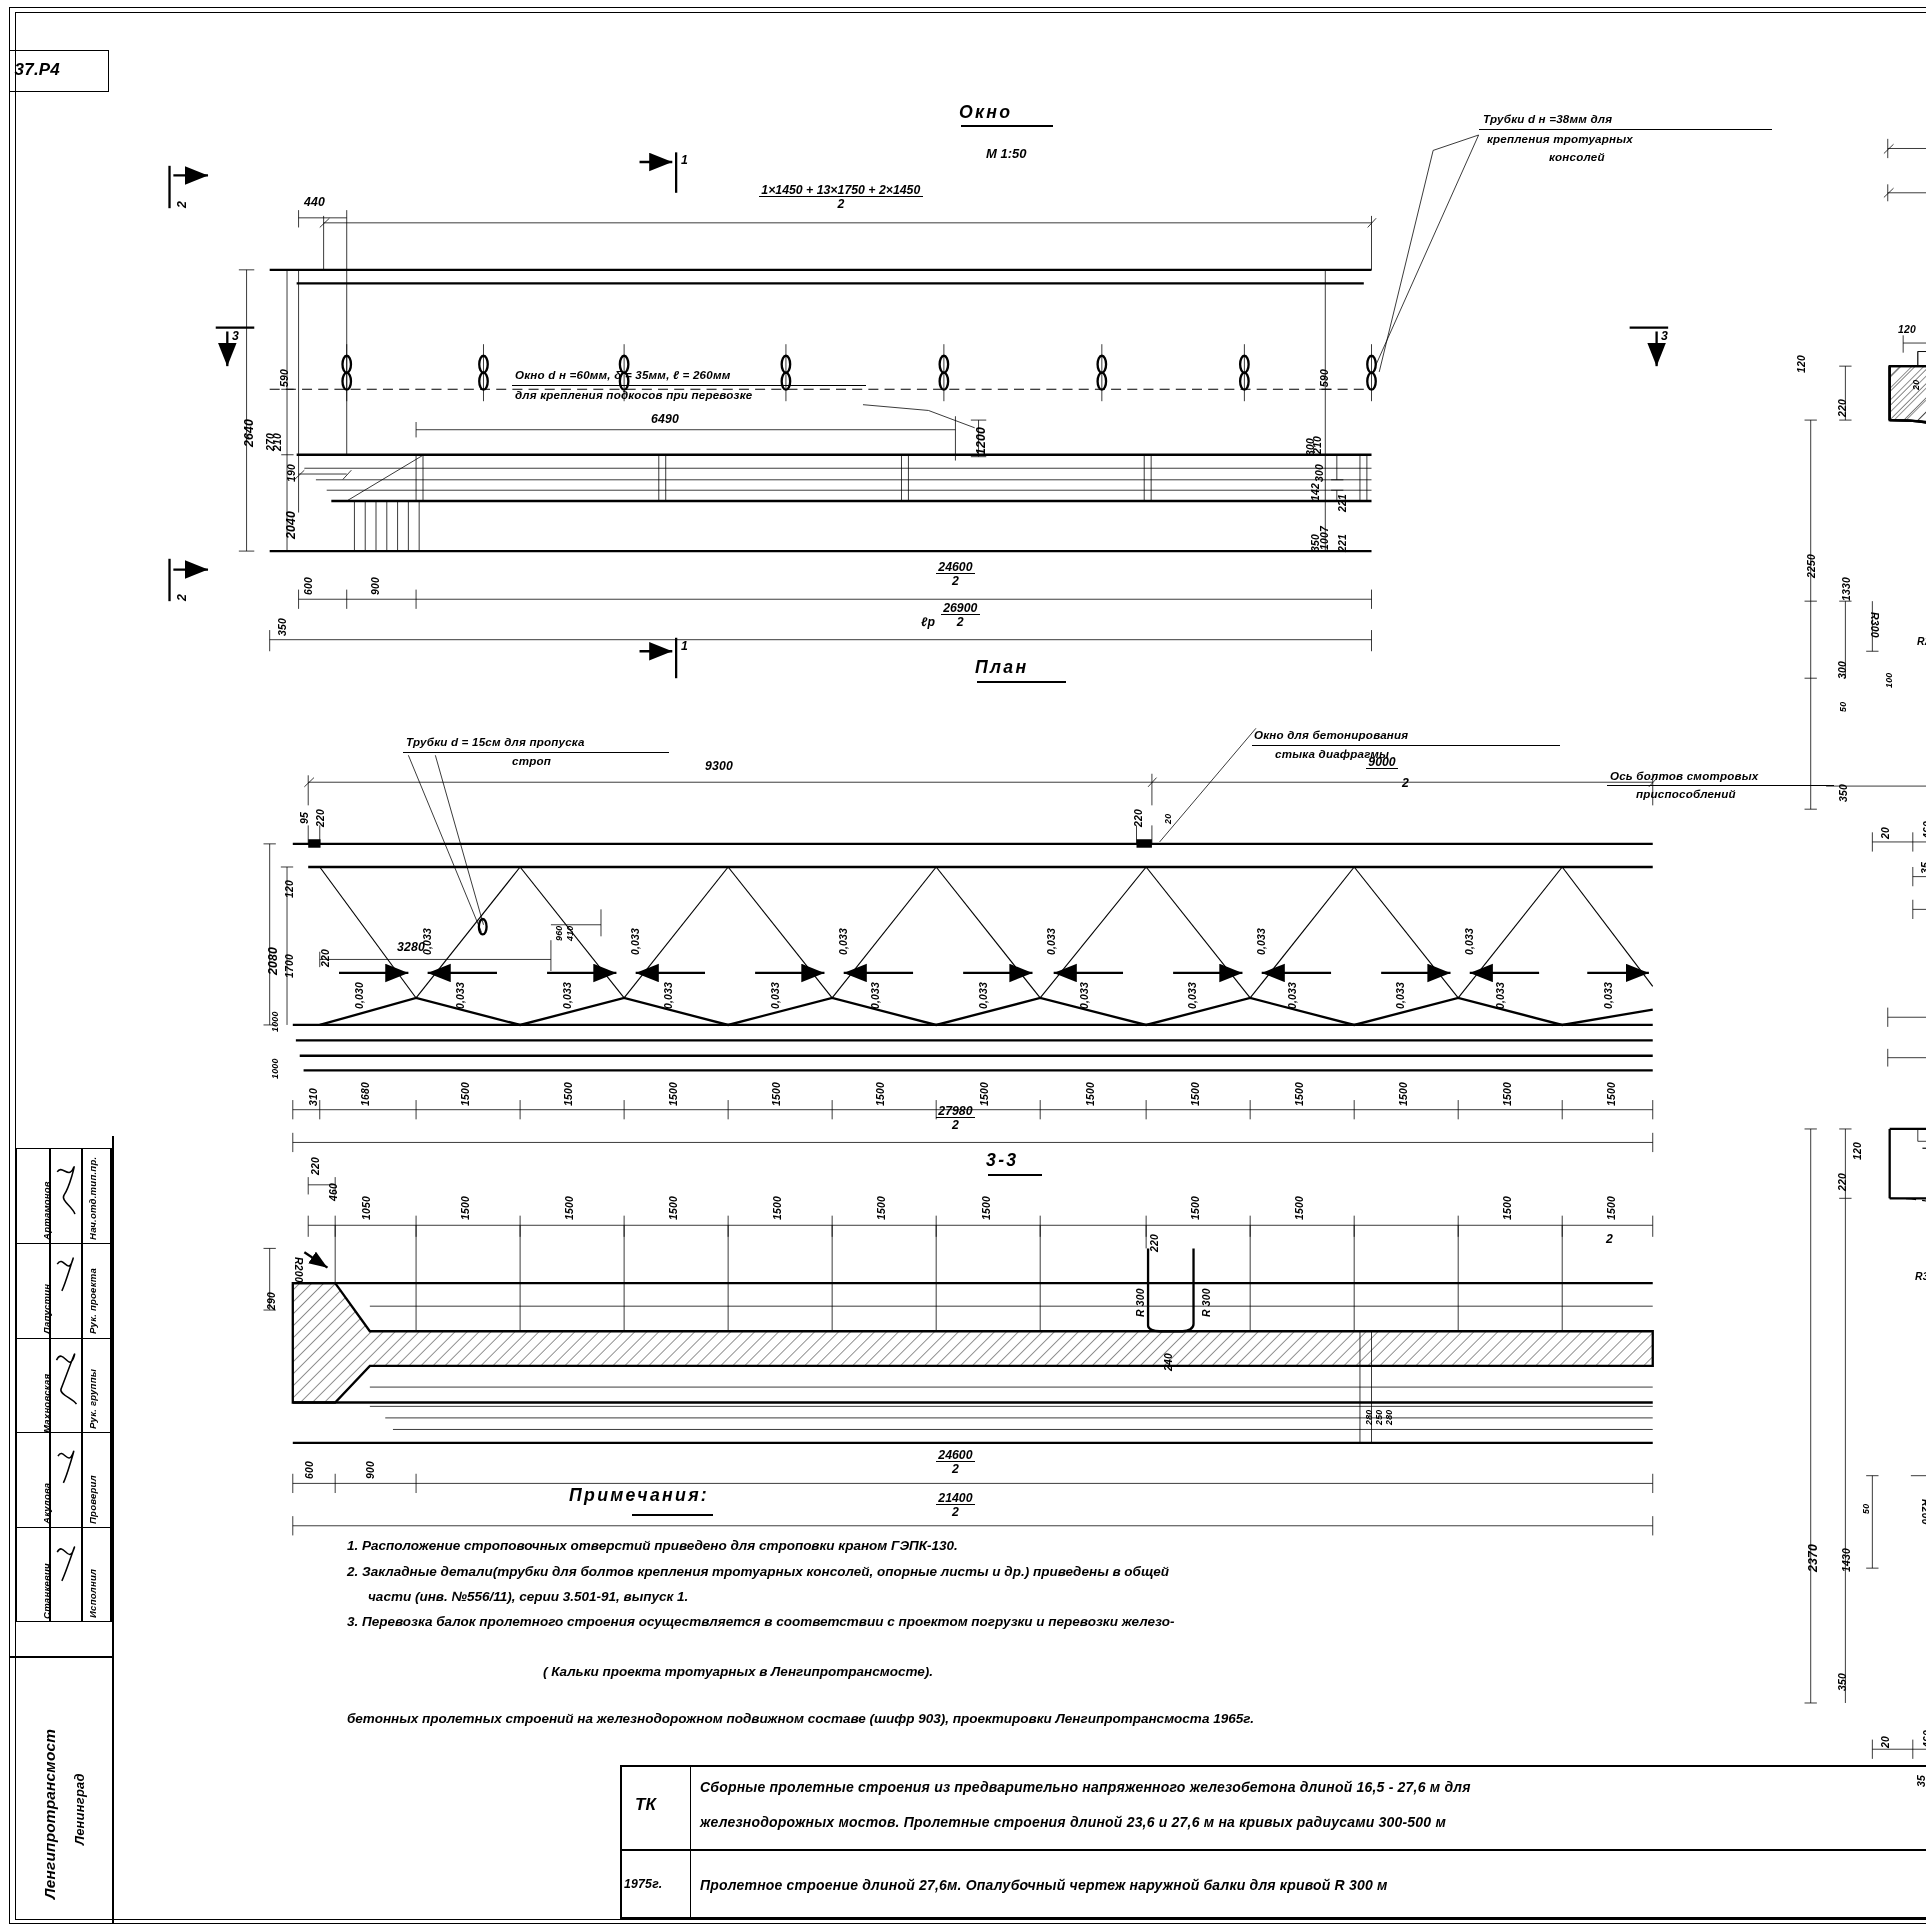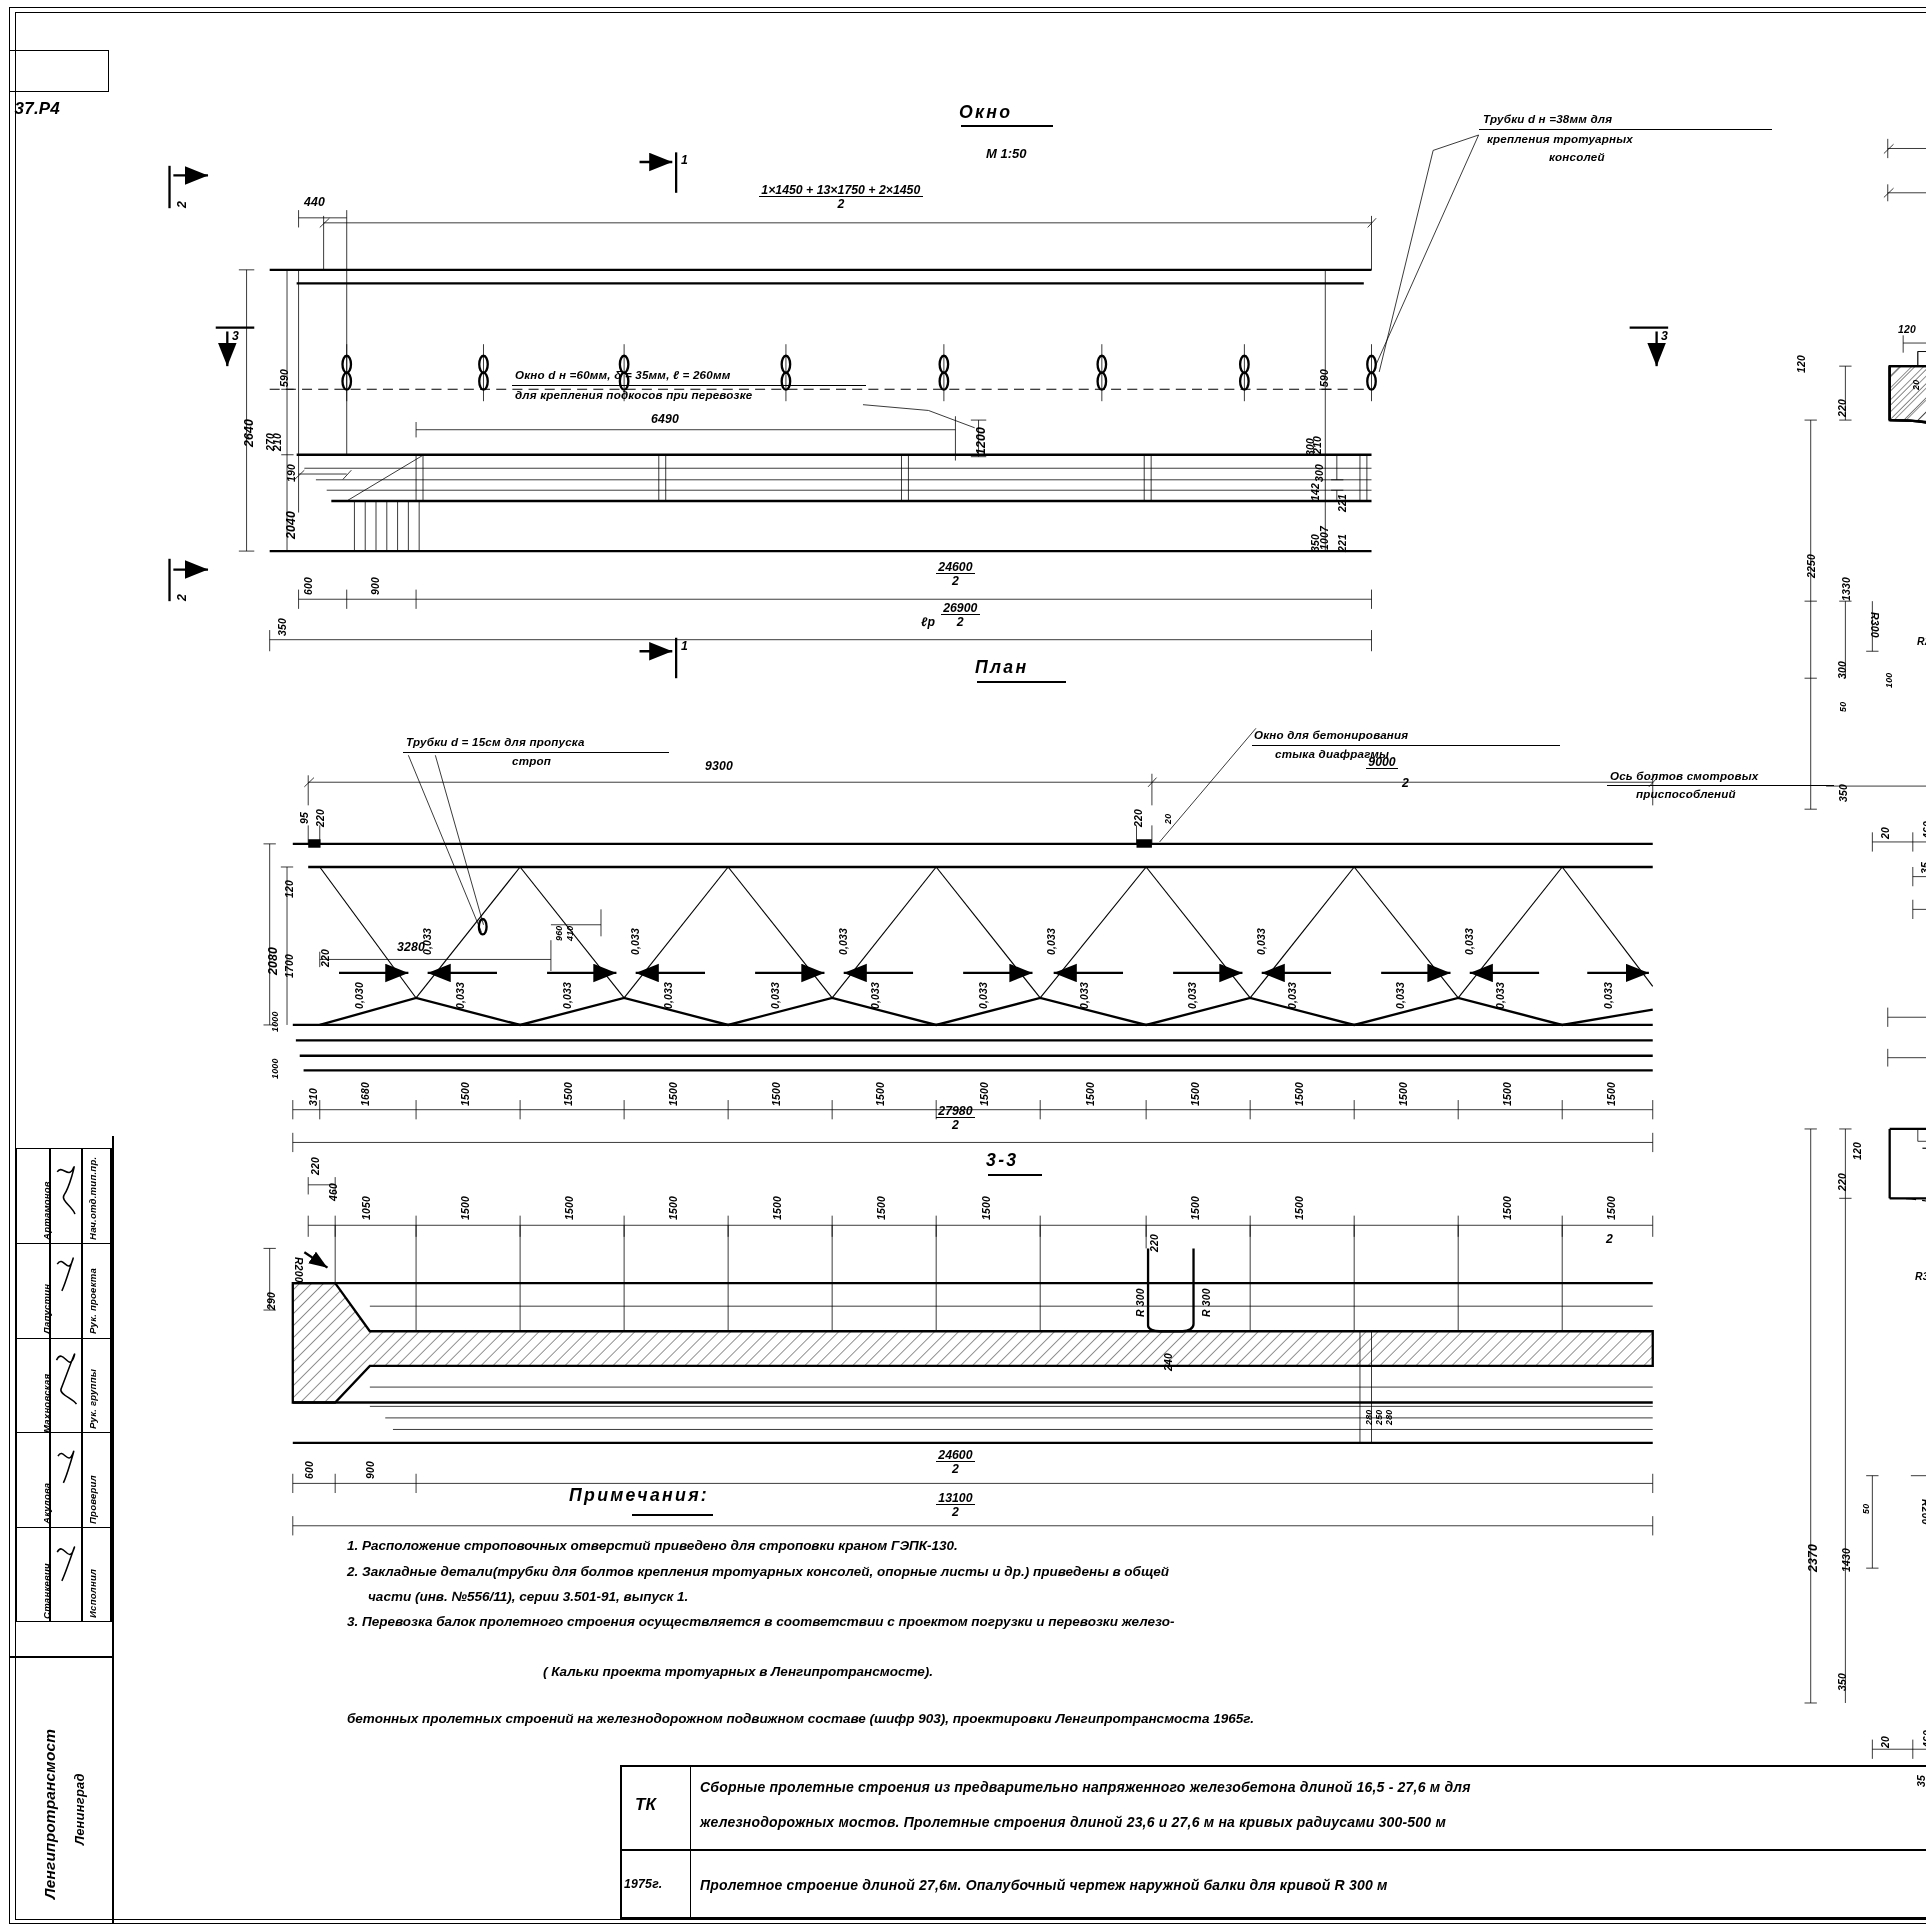--- a/index.html
+++ b/index.html
@@ -43,21 +43,21 @@
 </style>
 </head>
 <body>
 
 <div id="sheet">
 
   <div class="border-outer"></div>
   <div class="border-inner"></div>
 
   <div class="tblk" style="left:9.2px;top:50px;width:100px;height:42px;border-width:1.9px;border-left:none;">
-    <div class="txt" style="left:5.4px;top:8.5px;font-size:17px;margin-top:39px;">37.Р4</div>
+    <div class="txt" style="left:5.4px;top:8.5px;font-size:17px;">37.Р4</div>
   </div>
 
   <div class="ttl abs" style="left:959px;top:102px;">Окно</div>
   <div class="ln h2" style="left:961px;top:125px;width:92px;"></div>
   <div class="sub abs" style="left:986px;top:146px;">М 1:50</div>
 
   <svg width="2728" height="1932" style="pointer-events:none" viewBox="0 0 7081 5014">
     <defs>
       <pattern id="hatch" width="26" height="26" patternTransform="rotate(45)" patternUnits="userSpaceOnUse">
         <line x1="0" y1="0" x2="0" y2="26" stroke="#000" stroke-width="2.5"></line>
@@ -659,21 +659,21 @@
   <div class="txt dimXS rot" style="left:1374px;top:1425px;">250</div>
   <div class="txt dimXS rot" style="left:1384px;top:1425px;">280</div>
 
   <div class="txt dimS rot" style="left:304px;top:1479px;">600</div>
   <div class="txt dimS rot" style="left:365px;top:1479px;">900</div>
 
   <div class="abs" style="left:936px;top:1449px;">
     <span class="frac dim"><span class="n">24600</span><span class="d">2</span></span>
   </div>
   <div class="abs" style="left:936px;top:1492px;">
-    <span class="frac dim"><span class="n">13100</span><span class="d">2</span></span>
+    <span class="frac dim"><span class="n">21400</span><span class="d">2</span></span>
   </div>
 
   <div class="txt ann" style="left:1610px;top:769px;">Ось болтов смотровых</div>
   <div class="ln h" style="left:1607px;top:785px;width:227px;"></div>
   <div class="txt ann" style="left:1636px;top:787px;">приспособлений</div>
 
   <div class="txt dimS" style="left:1898px;top:324px;">120</div>
 
   <div class="txt dimS rot" style="left:1796px;top:373px;">120</div>
   <div class="txt dimXS rot" style="left:1925px;top:390px;">70</div>

